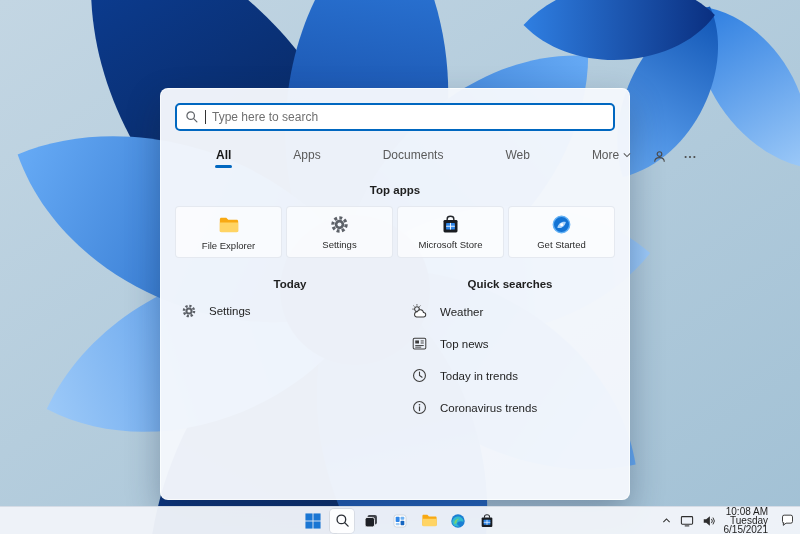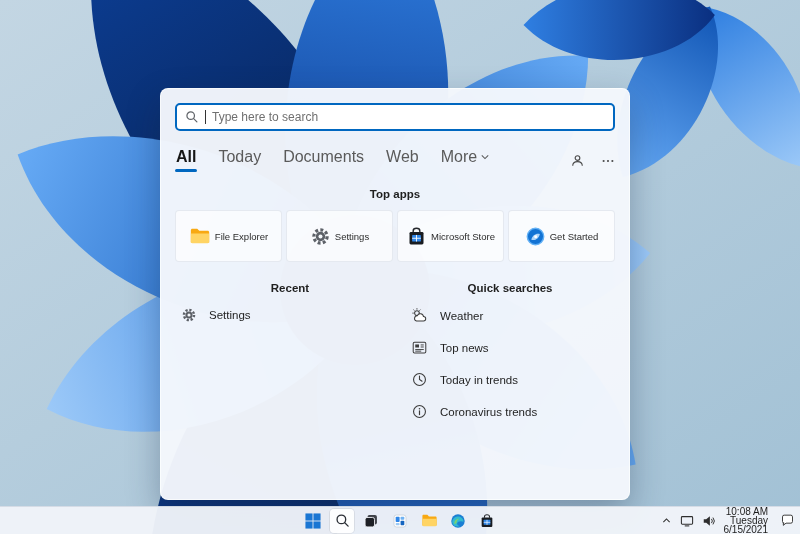--- a/index.html
+++ b/index.html
@@ -22,32 +22,32 @@
     display:flex; align-items:center; gap:6px; padding:12px 8px;
   }
   .caret { width:1px; height:14px; background:#333; }
   .search-input {
     flex:1; border:none; outline:none; font-size:12px; color:#222;
     font-family:"Liberation Sans","DejaVu Sans",sans-serif; background:transparent;
   }
   .search-input::placeholder { color:#707070; }
 
   .tabs { display:flex; align-items:flex-end; gap:20px; margin-top:17px; }
-  .tab { position:relative; font-size:16px; color:#5a5a5a; padding:0 1px 8px 1px; cursor:default; display:flex; align-items:center; gap:4px; }
+  .tab { position:relative; font-size:12px; color:#5a5a5a; padding:0 1px 8px 1px; cursor:default; display:flex; align-items:center; gap:4px;margin-left:40px; }
   .tab.active { color:#161616; font-weight:700; }
   .tab.active::after { content:""; position:absolute; left:0; right:0; bottom:2px; height:3px; border-radius:2px; background:#0067c0; }
   .tabs-right { margin-left:auto; display:flex; align-items:center; gap:16px; padding-bottom:6px; }
 
   .section-title { font-size:11.5px; font-weight:700; color:#1f1f1f;text-align:center; }
   .topapps { margin-top:14px; }
   .cards { display:flex; gap:4px; margin-top:10px; }
   .card {
     flex:1; height:52px; border-radius:4px;
     background:rgba(255,255,255,0.68); border:1px solid rgba(226,231,238,0.9);
-    display:flex; flex-direction:row; align-items:center; justify-content:center; gap:4px;
+    display:flex; flex-direction:column; align-items:center; justify-content:center; gap:4px;
   }
   .card-label { font-size:9.5px; color:#2b2b2b; white-space:nowrap; }
 
   .cols { display:flex; margin-top:20px; }
   .col-left { width:230px; }
   .col-right { flex:1; }
   .list { margin-top:13px; display:flex; flex-direction:column; gap:15px; }
   .list-item { display:flex; align-items:center; gap:12px; font-size:11.5px; color:#1f1f1f; padding-left:6px; }
 
   
@@ -123,21 +123,21 @@
       </span>
       <span class="caret"></span>
       <input class="search-input" placeholder="Type here to search" style="">
     </div>
 
     <div class="tabs">
       <div class="tab active">
           <span>All</span>
         </div>
       <div class="tab">
-          <span>Today</span>
+          <span>Apps</span>
         </div>
       <div class="tab">
           <span>Documents</span>
         </div>
       <div class="tab">
           <span>Web</span>
         </div>
       <div class="tab">
         <span>More</span>
         <span class="icon">
@@ -213,21 +213,21 @@
           </span>
           <span class="card-label">Get Started</span>
         </div>
 
       </div>
     </div>
 
     <div class="cols">
 
       <div class="col-left">
-        <div class="section-title">Recent</div>
+        <div class="section-title">Today</div>
         <div class="list">
           <div class="list-item">
             <span class="icon">
               <svg width="16" height="16" viewBox="0 0 24 24">
                   <circle cx="12" cy="12" r="7.6" fill="none" stroke="#5d6168" stroke-width="3.6" stroke-dasharray="3.3 2.6"></circle>
                   <circle cx="12" cy="12" r="5.4" fill="#5d6168"></circle>
                   <circle cx="12" cy="12" r="2.3" fill="#f4f7fb"></circle>
                 </svg>
             </span>
             <span>Settings</span>

